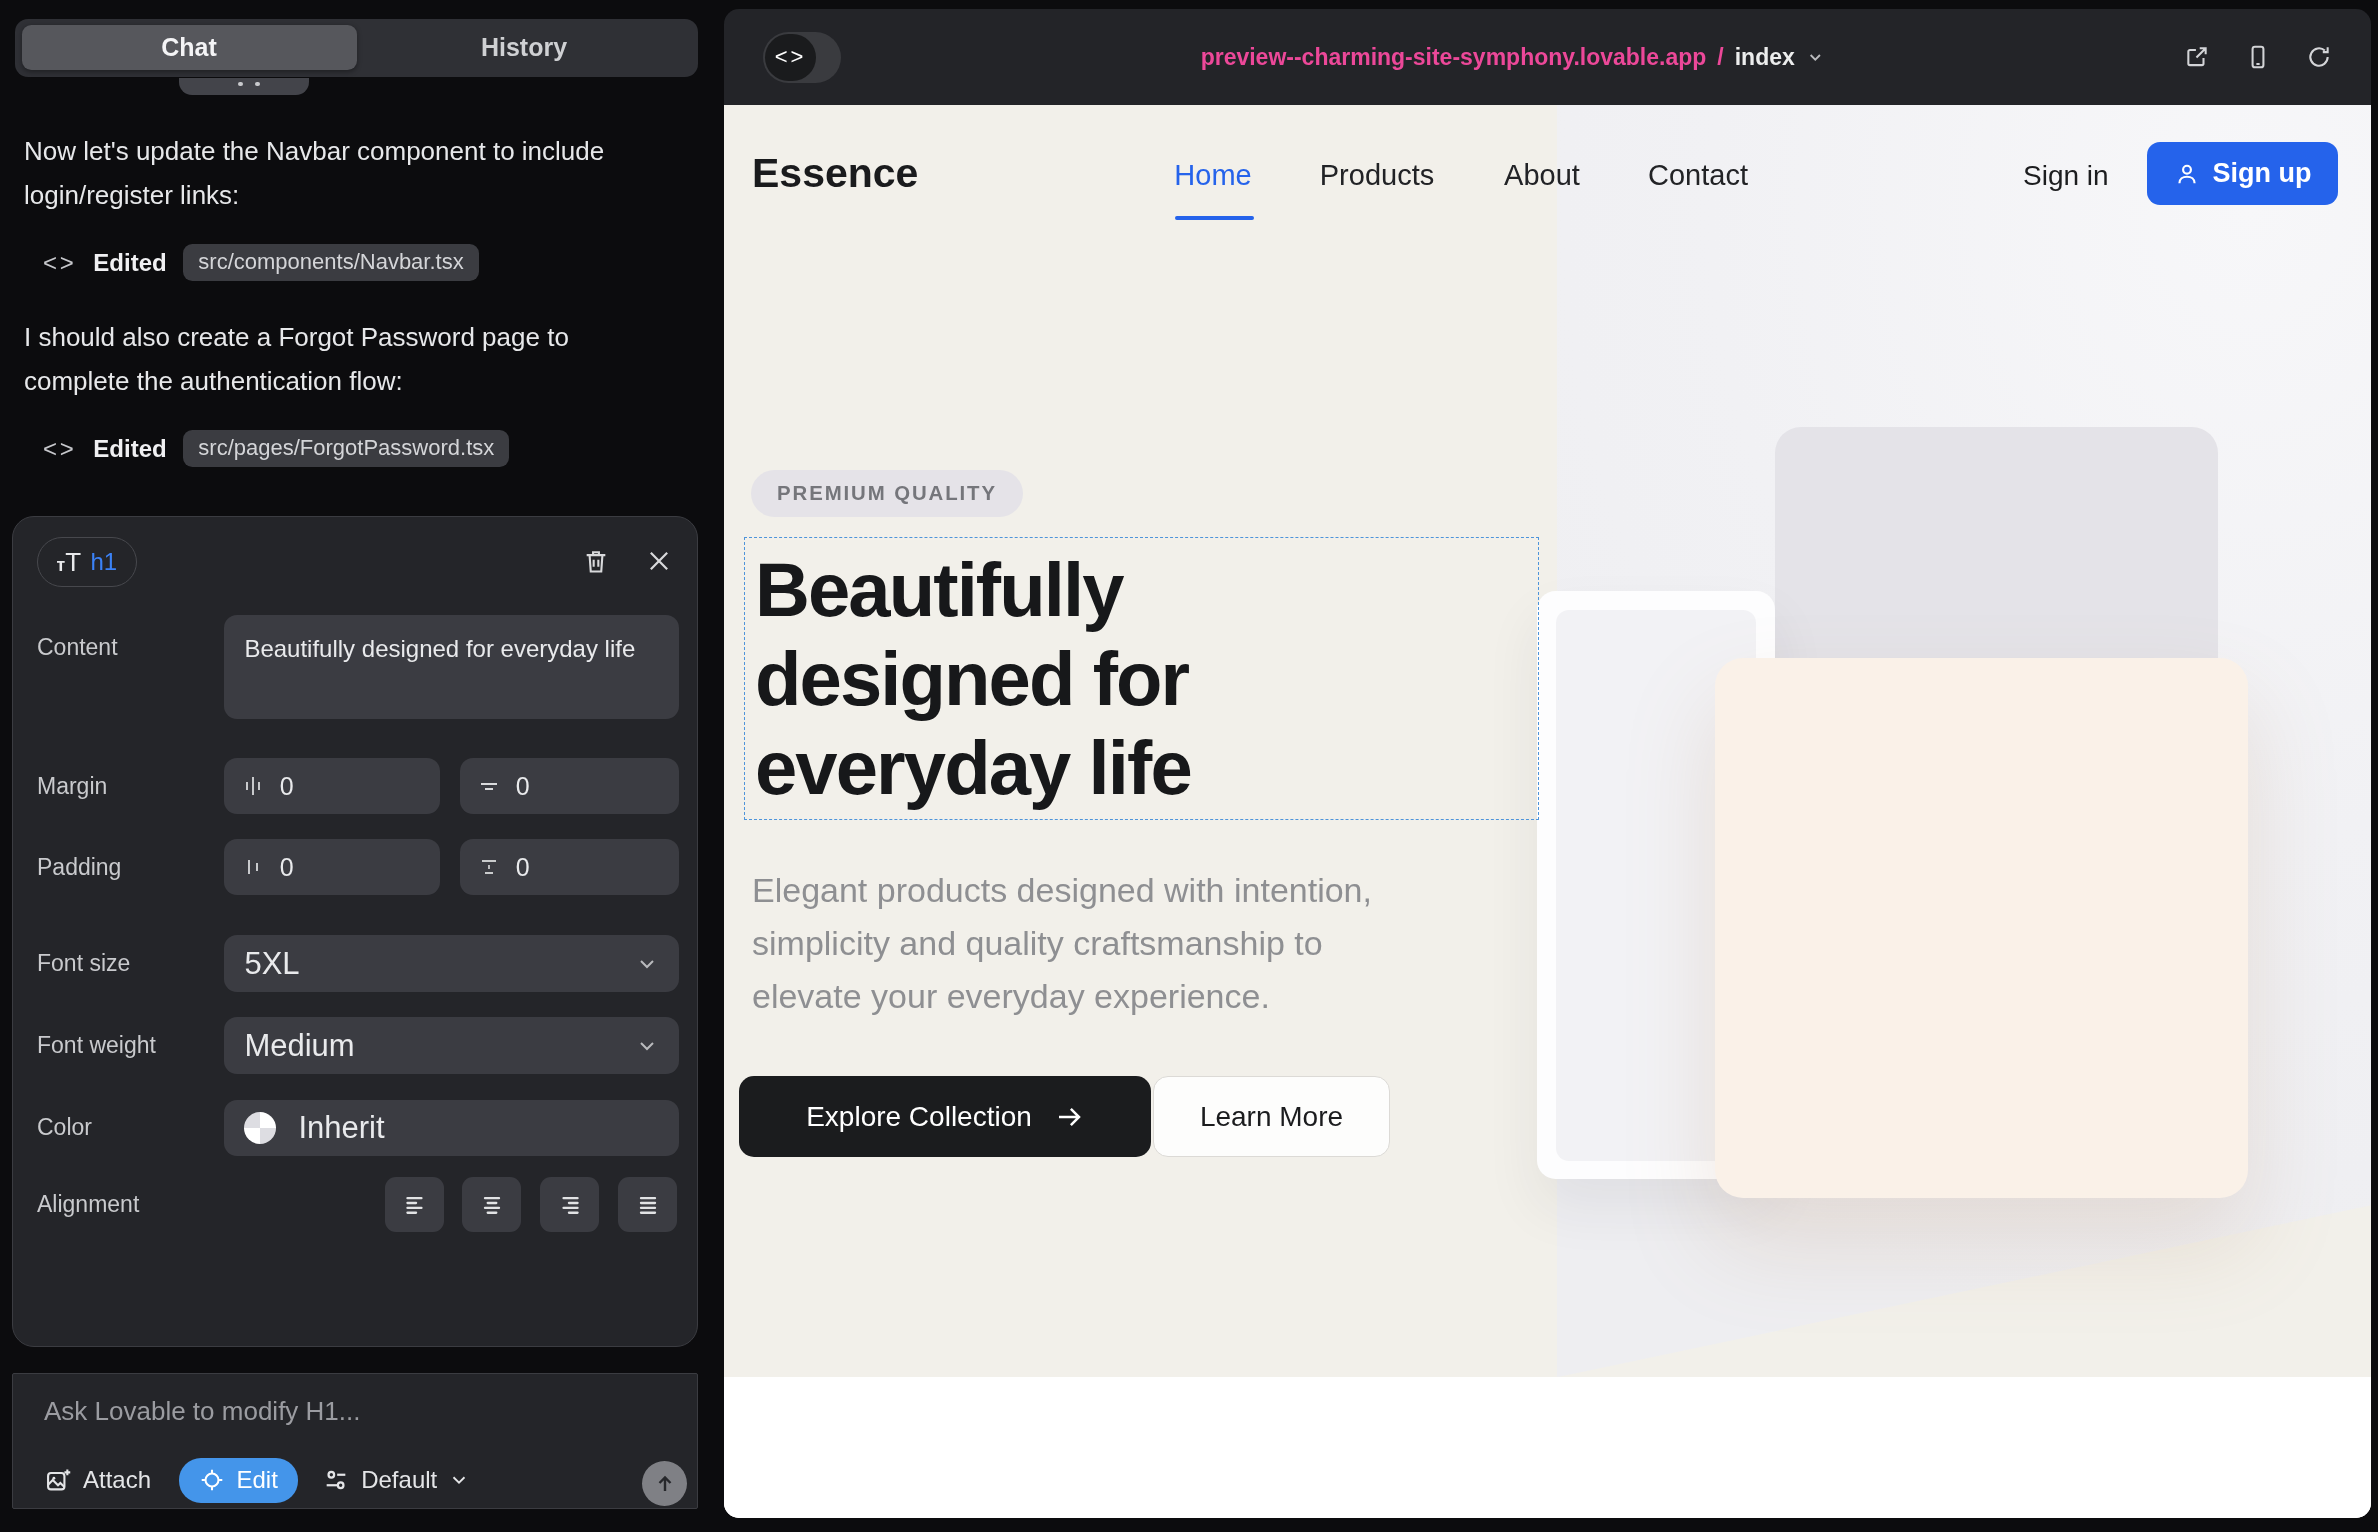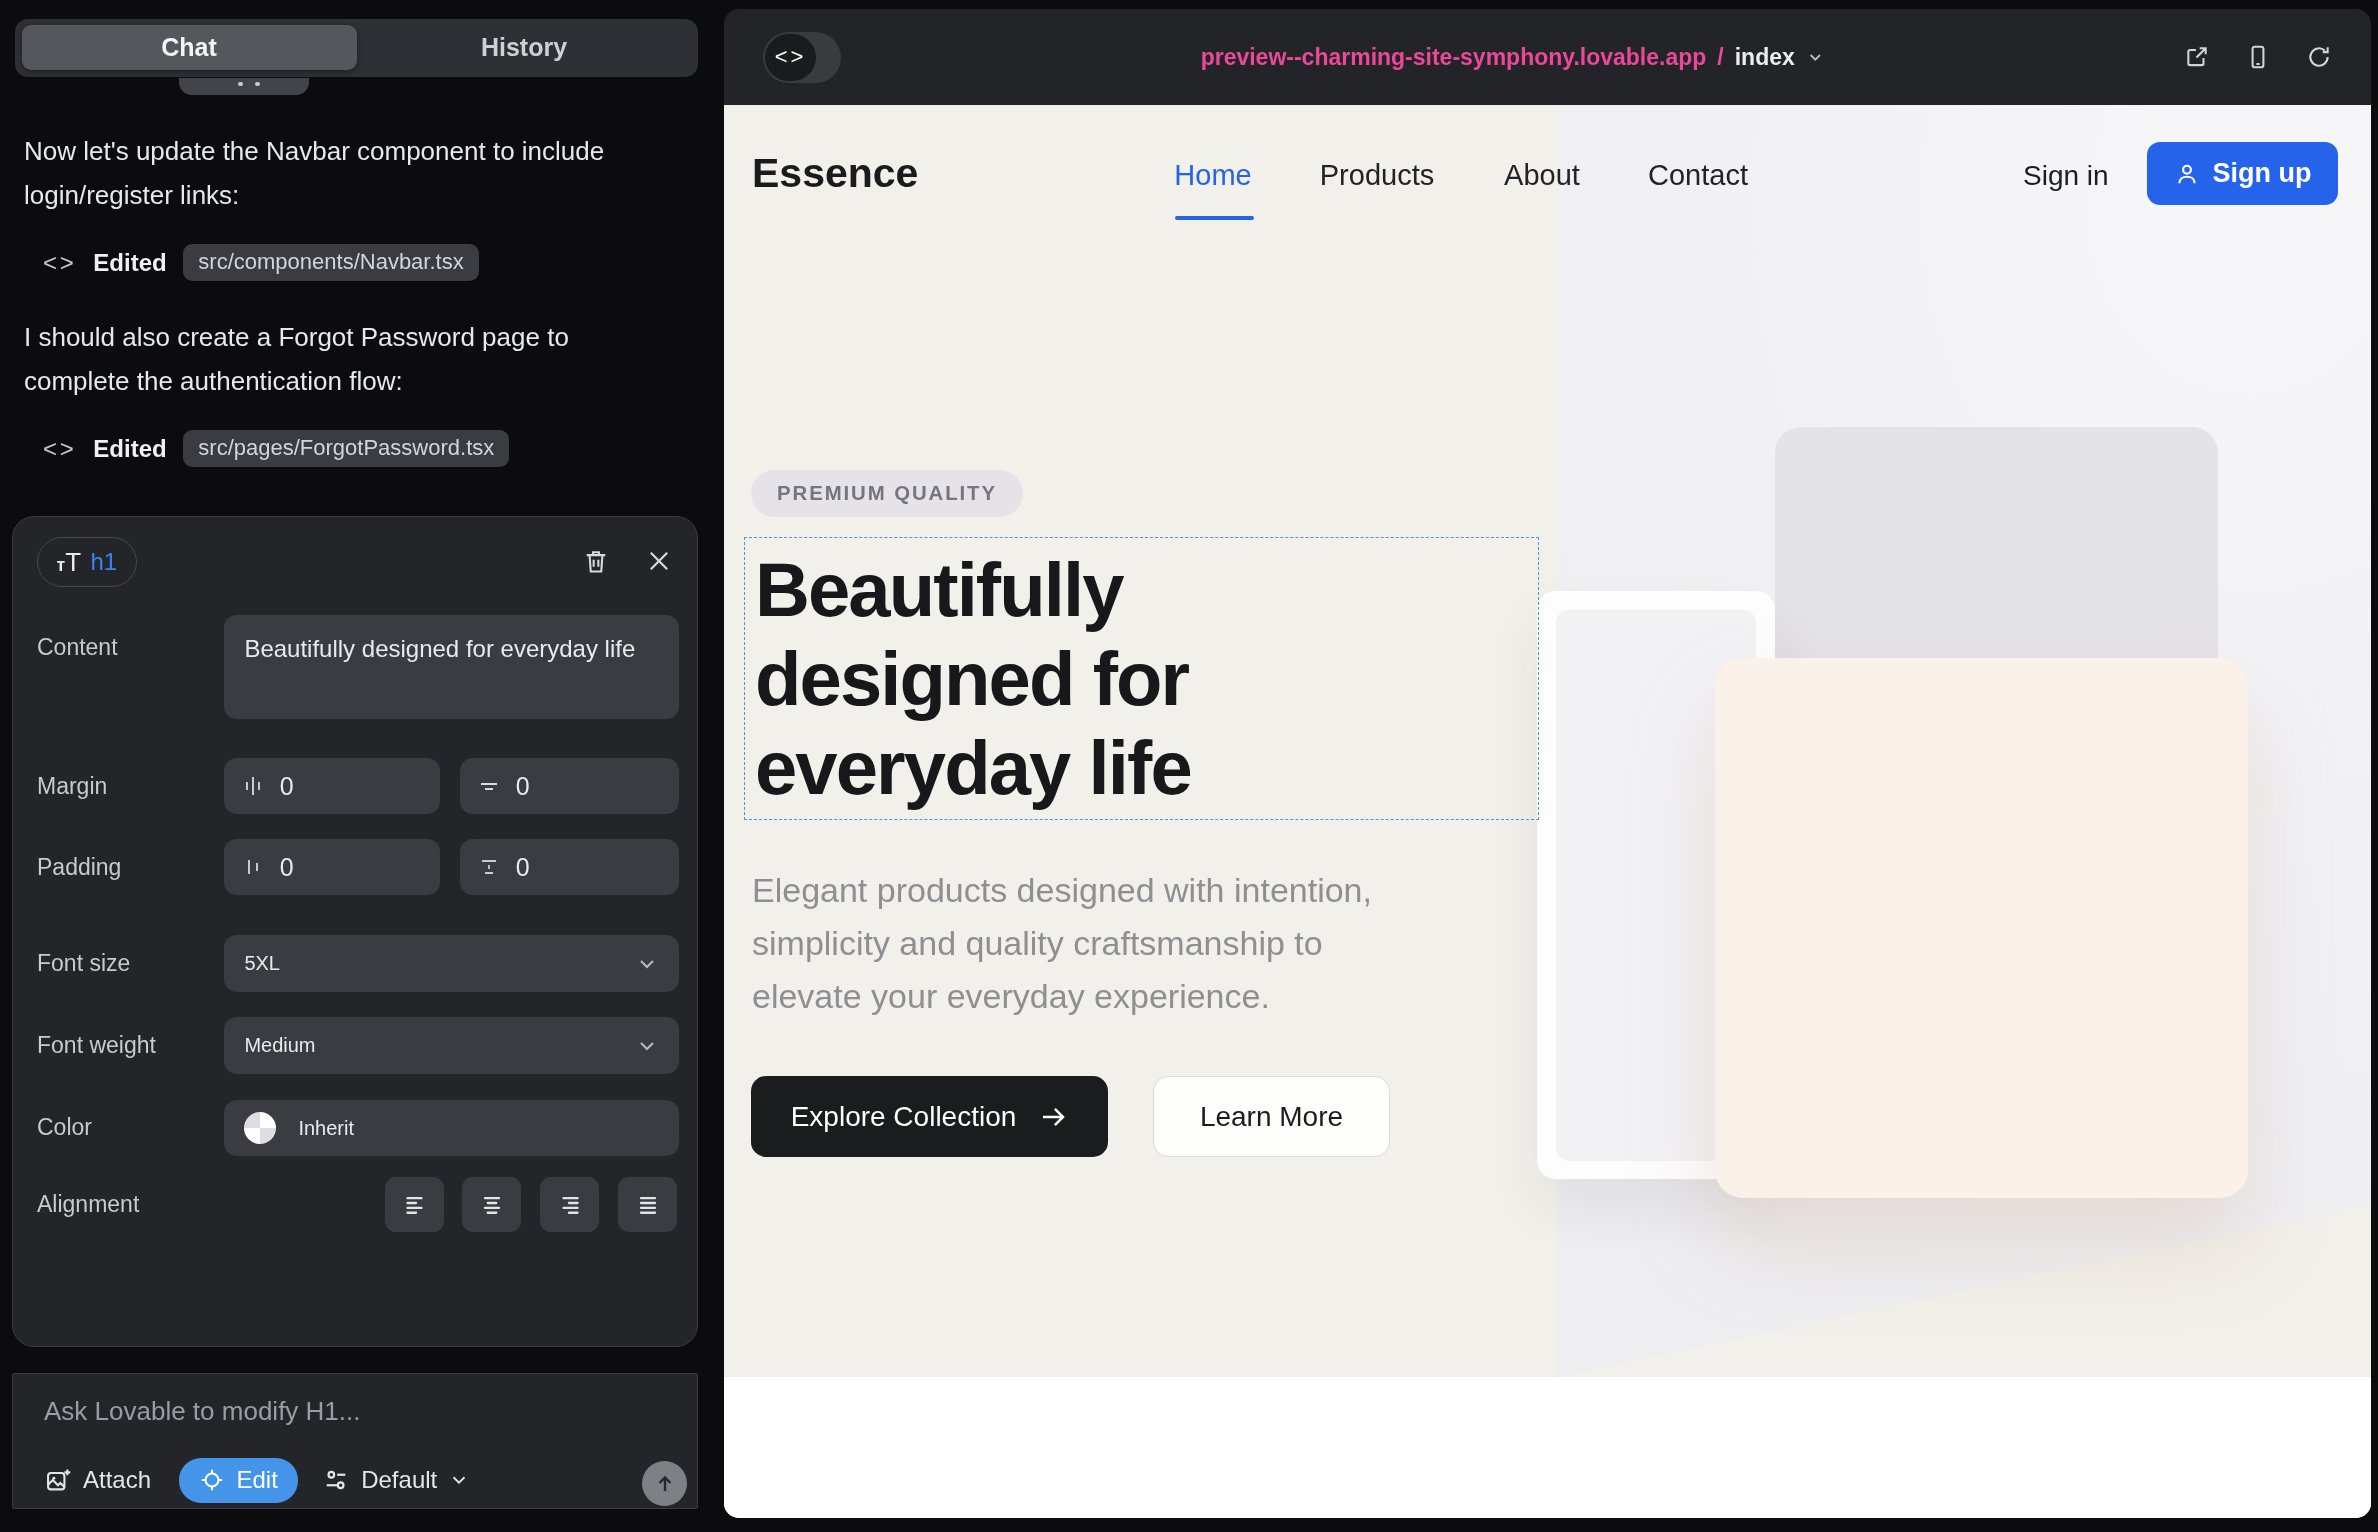--- a/index.html
+++ b/index.html
@@ -40,21 +40,21 @@
   .panel-icons svg { stroke:#d8d9db; }
 
   .fld-label { left:24px; font-size:23px; color:#c9cacd; }
   .fld-input { left:211px; background:#3b3c42; border-radius:13px; color:#e9eaec; }
   .content-area { top:98px; width:455px; height:104px; padding:15px 20.4px;
     font-size:24px; line-height:37px; }
   .num-input { height:56px; width:216px; display:flex; align-items:center; gap:15px;
     padding:0 16.7px; font-size:25px; }
   .num-input svg { stroke:#d9dadc; }
   .select { width:455px; height:57px; display:flex; align-items:center; padding:0 20.4px;
-    font-size:20px; }
+    font-size:31px; }
   .select .chev { margin-left:auto; }
   .swatch { width:32px; height:32px; border-radius:50%; flex:0 0 auto;
     background:conic-gradient(#ffffff 25%, #dddde2 0 50%, #ffffff 0 75%, #dddde2 0); }
   .align-btn { width:59px; height:55px; border-radius:11px; background:#3b3c42;
     display:flex; align-items:center; justify-content:center; position:absolute; }
   .align-btn svg { fill:#e2e3e5; }
 
   
   .composer { left:12px; top:1373px; width:686px; height:136px; background:#242529;
     border:1.4px solid #3b3c41; border-radius:2px; }
@@ -115,21 +115,21 @@
   .signup svg { stroke:#fff; }
 
   .badge { left:27px; top:365px; height:47px; padding:0 26px; border-radius:24px;
     background:#e5e3e8; color:#75767b; font-size:20.4px; letter-spacing:1.9px;
     font-weight:600; display:inline-flex; align-items:center; }
   .selection { left:19.5px; top:432px; width:795px; height:283px;
     border:1.9px dashed #4e94da; }
   .hero-h1 { left:31px; top:440px; font-size:76px; line-height:89px; font-weight:600;
     color:#17181a; letter-spacing:-1.9px; }
   .hero-p { left:28px; top:759px; font-size:34px; line-height:53px; color:#8e8f92; }
-  .cta-dark { left:27px; top:971px; width:357px; height:81px; background:#1b1c1e;
+  .cta-dark { left:15px; top:971px; width:412px; height:81px; background:#1b1c1e;
     border-radius:15px; color:#fff; font-size:28px; display:flex; align-items:center;
     justify-content:center; gap:22px; }
   .cta-dark svg { stroke:#fff; }
   .cta-light { left:429px; top:971px; width:237px; height:81px; background:#fdfdfc;
     border:1.9px solid #dcdad6; border-radius:15px; color:#1b1c1e; font-size:28px;
     display:flex; align-items:center; justify-content:center; }
 </style>
 </head>
 <body>
 

